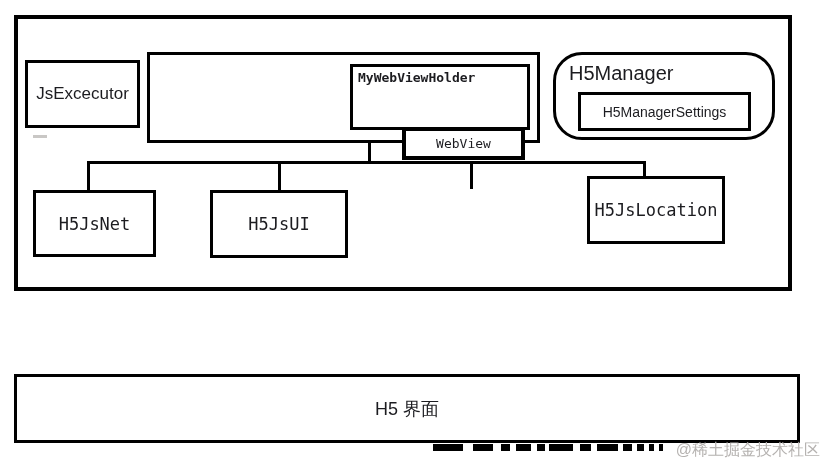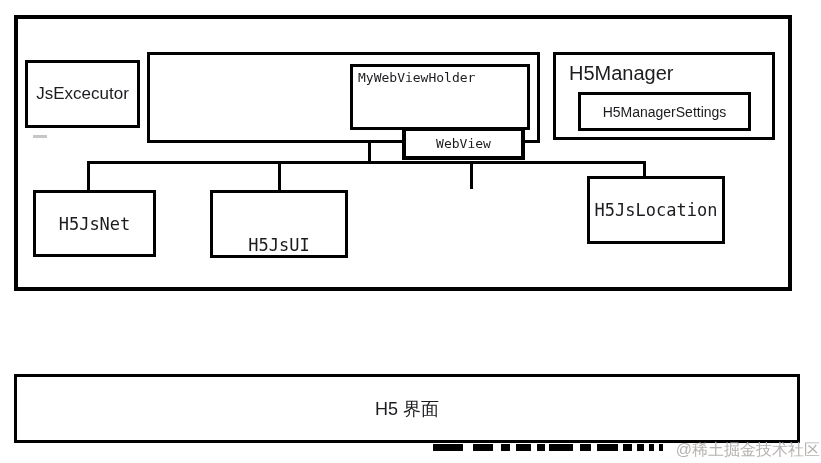--- a/index.html
+++ b/index.html
@@ -36,44 +36,44 @@
   #h5mainactivity { left: 147px; top: 52px; width: 393px; height: 91px; }
   #h5mainactivity .main-label {
     position: absolute; left: 0; top: 0; width: 200px; height: 100%;
     font-size: 20px;
   }
   #mywebviewholder {
     left: 200px; top: 9px; width: 180px; height: 66px;
     font-size: 13px;
   }
   #mywebviewholder .holder-label {
-    position: absolute; left: 5px; top: 3px; white-space: nowrap;
+    position: absolute; left: 5px; top: 3px; white-space: nowrap; font-weight: bold;
   }
   #webview {
     left: 49px; top: 20px; width: 123px; height: 33px;
     border-width: 4px; font-size: 13px; margin-top: 40px;
   }
-  #h5manager { left: 553px; top: 52px; width: 222px; height: 88px; }
+  #h5manager { left: 553px; top: 52px; width: 222px; height: 88px; border-radius: 29px; }
   #h5manager .manager-label {
     position: absolute; left: 13px; top: 7px; font-size: 20px;
   }
   #h5managersettings { left: 22px; top: 37px; width: 173px; height: 39px; font-size: 14px; }
 
   
   #conn-main-drop    { left: 368px; top: 140px; width: 3px;  height: 24px; }
   #conn-bus          { left: 87px;  top: 161px; width: 559px; height: 3px; }
   #conn-drop-net     { left: 87px;  top: 161px; width: 3px;  height: 30px; }
   #conn-drop-ui      { left: 278px; top: 161px; width: 3px;  height: 30px; }
   #conn-drop-storage { left: 470px; top: 161px; width: 3px;  height: 28px; }
   #conn-drop-location{ left: 643px; top: 161px; width: 3px;  height: 33px; }
 
   
   .module { font-size: 17px; }
   #h5jsnet      { left: 33px;  top: 190px; width: 123px; height: 67px; }
-  #h5jsui       { left: 210px; top: 190px; width: 138px; height: 68px; align-items: flex-end; }
+  #h5jsui       { left: 210px; top: 190px; width: 138px; height: 68px; }
   #h5jsstorage  { left: 407px; top: 188px; width: 136px; height: 67px; }
   #h5jslocation { left: 587px; top: 176px; width: 138px; height: 68px; }
 
   
   .layer-bar { font-size: 18px; }
   #js-interface-bar { left: 14px; top: 310px; width: 786px; height: 50px; }
   #h5-ui-bar        { left: 14px; top: 374px; width: 786px; height: 69px; }
 
   
   #smudge { left: 33px; top: 135px; width: 14px; height: 3px; background: #c9c7c5; }

